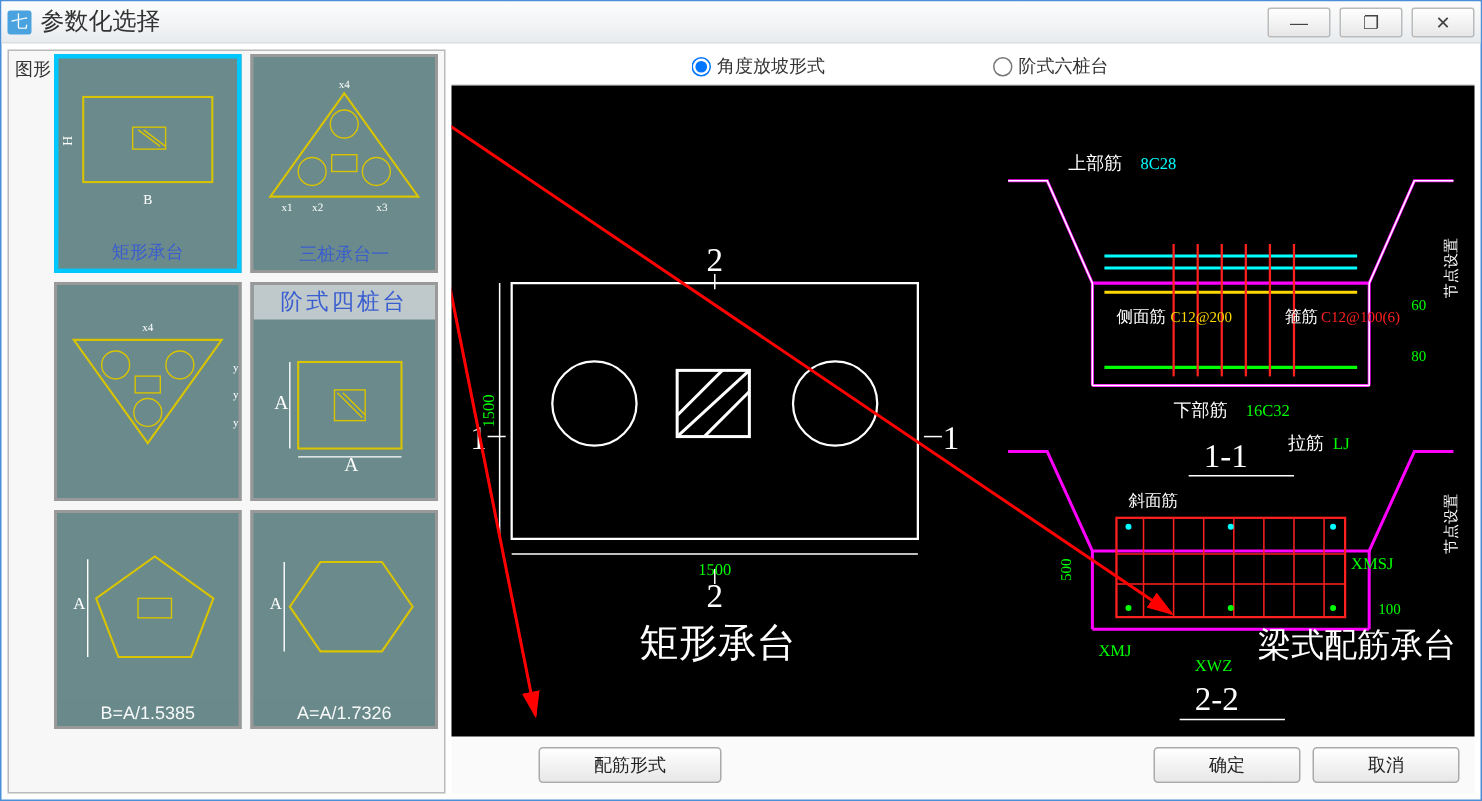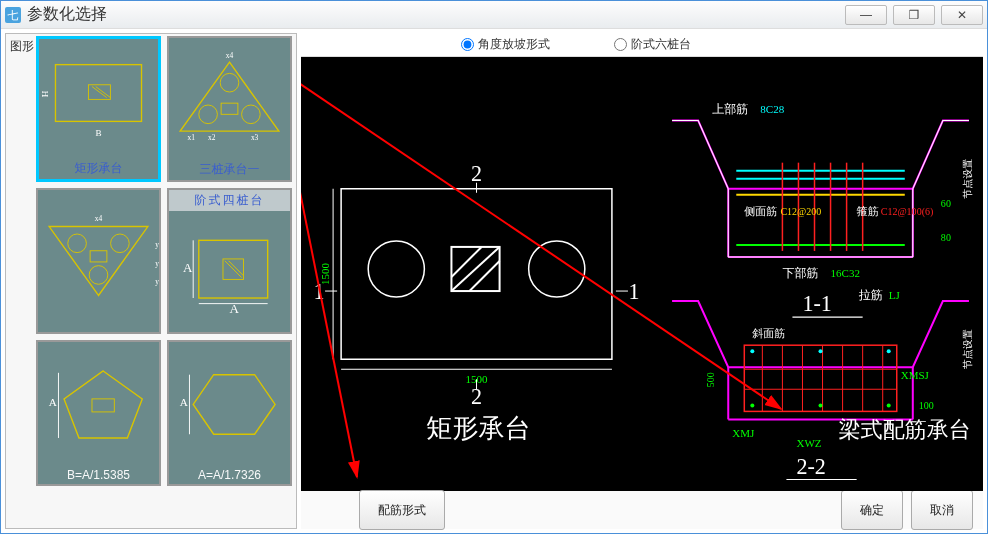--- a/index.html
+++ b/index.html
@@ -63,43 +63,43 @@
     }
     .thumb.selected { border: 3px solid #00c8ff; }
     .thumb .canvas { flex:1; position:relative; }
     .thumb .caption {
       text-align:center; font-size:12px;
       background:#6b8a8b; color:#3a5ecf; padding:2px 0;
     }
     .thumb .caption.white { color:#fff; opacity:.95; }
     .thumb .heading {
       color:#3a5ecf; background:#bfc9cc;
-      text-align:center; font-size:12px; padding:2px 0;
+      text-align:center; font-size:15px; padding:2px 0;
       letter-spacing:2px;
     }
     .rightpane {
       flex:1; display:flex; flex-direction:column; min-width:0;
     }
     .radio-row {
-      height: 24px; display:flex; align-items:center; gap:64px;
+      height: 24px; display:flex; align-items:center; gap:112px;
       padding-left: 160px;
       border-bottom: 1px solid #ddd;
     }
     .radio-row label { display:flex; align-items:center; gap:4px; font-size:12px; color:#333;}
     .radio-row input { margin:0; }
     .viewer {
       flex:1; background:#000; position:relative; overflow:hidden;
     }
     .buttonbar {
       height: 38px; display:flex; align-items:center;
       padding: 0 10px; gap:8px; background:#fafafa;
     }
     .spacer { flex:1; }
     .btn {
-      height: 40px; padding: 0 18px;
+      height: 24px; padding: 0 36px;
       border: 1px solid #aaa; border-radius:3px;
       background: linear-gradient(#fff,#e7e7e7);
       font-size:12px; color:#222;
     }
     svg text { font-family: SimSun, serif; }
   </style>
 </head>
 <body>
 
 <div class="window">

